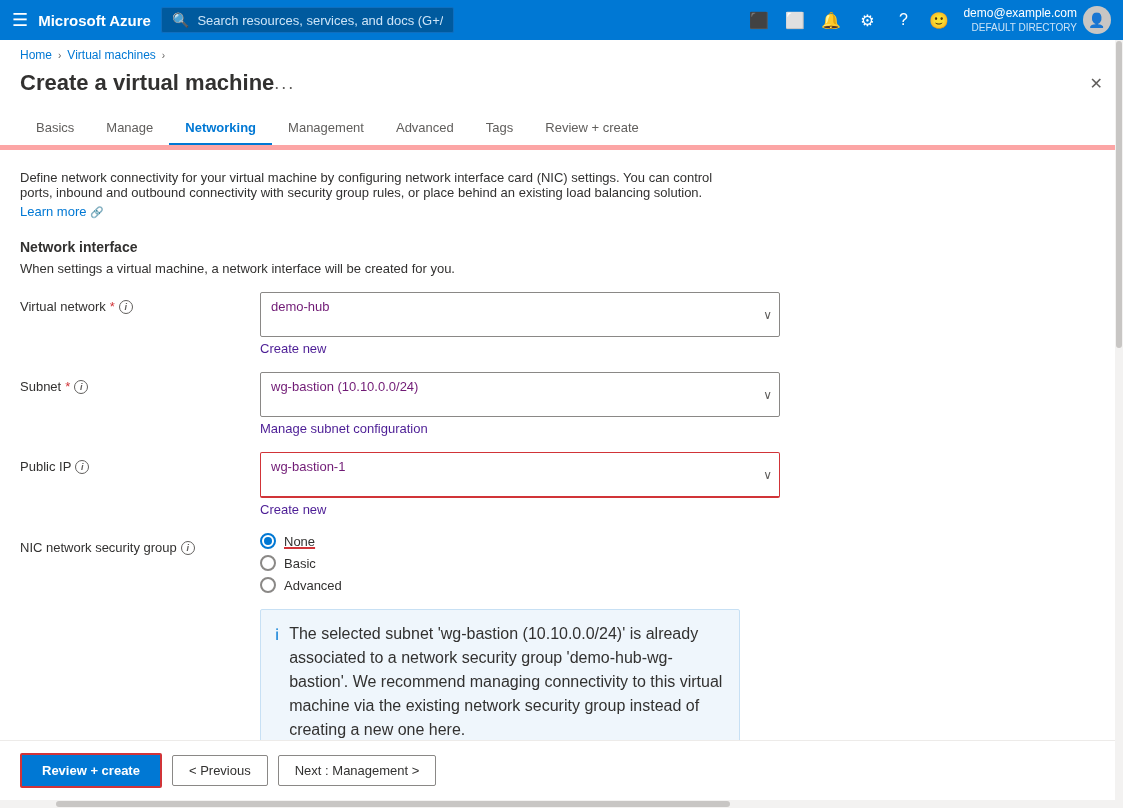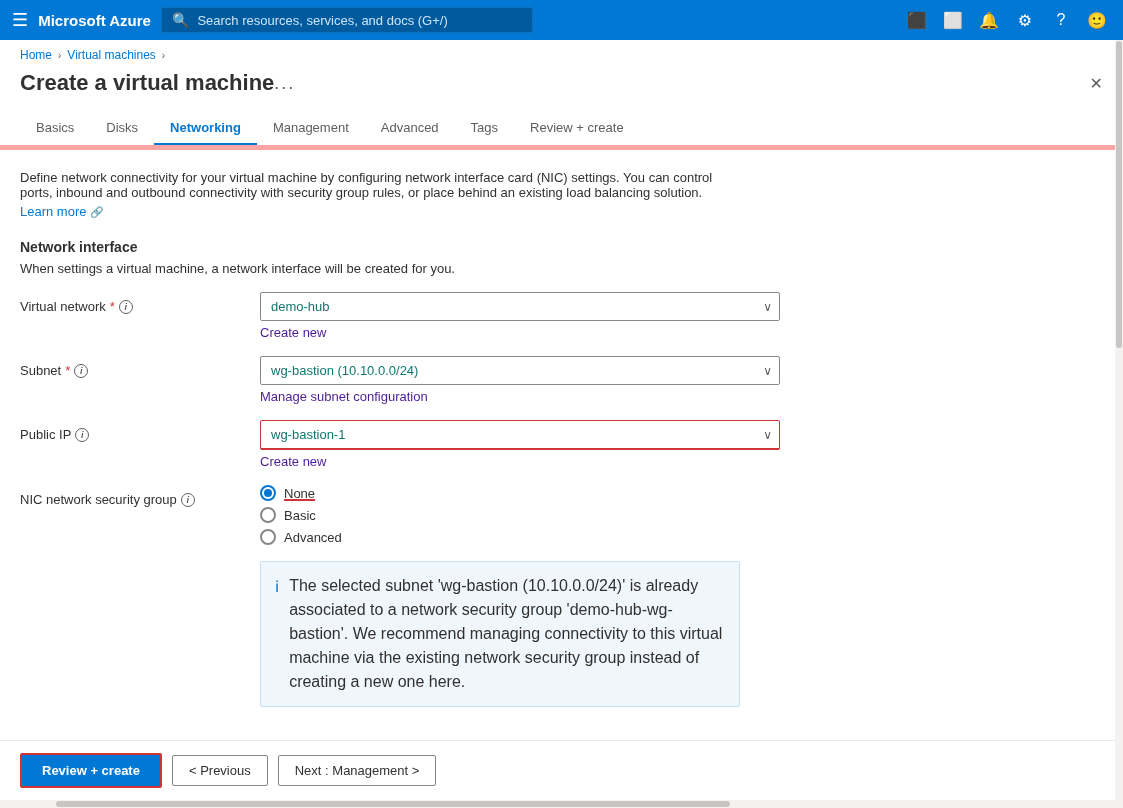--- a/index.html
+++ b/index.html
@@ -156,28 +156,28 @@
       font-weight: bold;
     }
     .form-field { flex: 1; display: flex; flex-direction: column; gap: 4px; }
 
     .dropdown-wrapper {
       position: relative;
       width: 100%;
     }
     .dropdown-select {
       width: 100%;
-      padding: 6px 30px 6px 10px;
+      padding: 6px 30px 22px 10px;
       border: 1px solid #8a8886;
       border-radius: 2px;
       font-size: 13px;
       appearance: none;
       background: #fff;
       cursor: pointer;
-      color: #0f766e;
+      color: #701a75;
       outline: none;
     }
     .dropdown-select.error-border { border-color: #d13438; border-bottom: 2px solid #d13438; }
     .dropdown-arrow {
       position: absolute;
       right: 8px;
       top: 50%;
       transform: translateY(-50%);
       font-size: 12px;
       color: #605e5c;
@@ -299,20 +299,27 @@
   </div>
   <div class="topbar-spacer"></div>
   <div class="topbar-icons">
     <div class="topbar-icon">⬛</div>
     <div class="topbar-icon">⬜</div>
     <div class="topbar-icon">🔔</div>
     <div class="topbar-icon">⚙</div>
     <div class="topbar-icon">?</div>
     <div class="topbar-icon">🙂</div>
   </div>
+  <div class="topbar-user">
+    <div class="topbar-user-info">
+      <div class="topbar-user-email">demo@example.com</div>
+      <div class="topbar-user-dir">DEFAULT DIRECTORY</div>
+    </div>
+    <div class="topbar-avatar">👤</div>
+  </div>
 </div>
 
 <div class="content-area">
 
   <div class="breadcrumb">
     <a href="#">Home</a>
     <span class="breadcrumb-sep">›</span>
     <a href="#">Virtual machines</a>
     <span class="breadcrumb-sep">›</span>
   </div>
@@ -322,21 +329,21 @@
       <h1 class="page-title">Create a virtual machine</h1>
       <span class="page-header-dots">...</span>
     </div>
     <span class="page-close">✕</span>
   </div>
 
   <div class="main-panel">
 
     <div class="tabs-bar">
       <div class="tab">Basics</div>
-      <div class="tab">Disks</div>
+      <div class="tab">Manage</div>
       <div class="tab active">Networking</div>
       <div class="tab">Management</div>
       <div class="tab">Advanced</div>
       <div class="tab">Tags</div>
       <div class="tab">Review + create</div>
     </div>
 
     <div class="form-content">
       <p class="section-description">Define network connectivity for your virtual machine by configuring network interface card (NIC) settings. You can control ports, inbound and outbound connectivity with security group rules, or place behind an existing load balancing solution.</p>
       <a href="#" class="learn-more">

